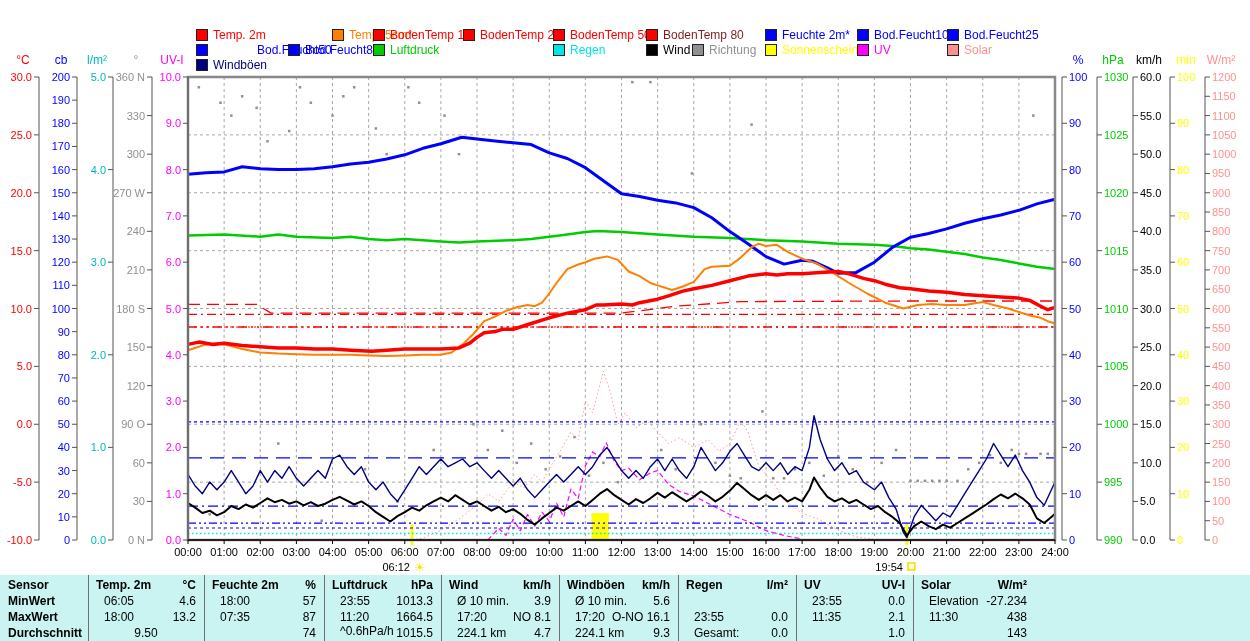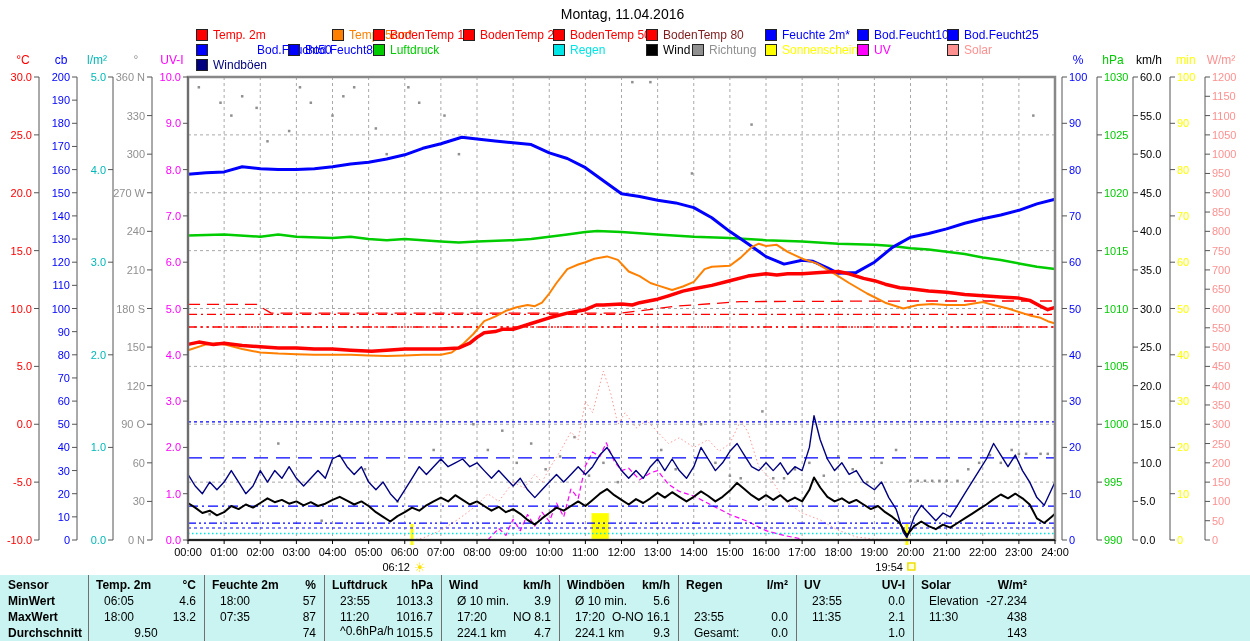--- a/index.html
+++ b/index.html
@@ -12,21 +12,20 @@
   #chart{position:absolute;left:0;top:0;}
   #table{position:absolute;left:0;top:575px;width:1250px;height:66px;background:#c9f4f1;}
   .tcell{position:absolute;font-size:12px;color:#000;white-space:nowrap;line-height:15px;}
   .tbold{font-weight:bold;}
   .tsep{position:absolute;top:0;width:1px;height:66px;background:#707070;}
 </style>
 </head>
 <body>
 
 <div id="stage">
-  <div id="title">Montag, 11.04.2016</div>
   <div id="legend">
       <div class="leg-item" style="left: 196px; top: 29px;">
         <span class="leg-sw" style="background: rgb(255, 0, 0);"></span>
         <span style="color: rgb(255, 0, 0);">Temp. 2m</span>
       </div>
       <div class="leg-item" style="left: 296px; top: 29px; margin-left: 36px;">
         <span class="leg-sw" style="background: rgb(255, 128, 0);"></span>
         <span style="color: rgb(255, 128, 0);">Temp. 5cm*</span>
       </div>
       <div class="leg-item" style="left: 373px; top: 29px;">
@@ -612,21 +611,21 @@
       <div class="tcell" style="top: 19px; left: 204px; width: 112px; text-align: right;">57</div>
       <div class="tcell" style="top: 35px; left: 220px;">07:35</div>
       <div class="tcell" style="top: 35px; left: 204px; width: 112px; text-align: right;">87</div>
       <div class="tcell" style="top: 51px; left: 204px; width: 112px; text-align: right;">74</div>
       <div class="tsep" style="left: 324px;"></div>
       <div class="tcell tbold" style="top: 3px; left: 332px;">Luftdruck</div>
       <div class="tcell tbold" style="top: 3px; left: 324px; width: 109px; text-align: right;">hPa</div>
       <div class="tcell" style="top: 19px; left: 340px;">23:55</div>
       <div class="tcell" style="top: 19px; left: 324px; width: 109px; text-align: right;">1013.3</div>
       <div class="tcell" style="top: 35px; left: 340px;">11:20</div>
-      <div class="tcell" style="top: 35px; left: 324px; width: 109px; text-align: right;">1016.7</div>
+      <div class="tcell" style="top: 35px; left: 324px; width: 109px; text-align: right;">1664.5</div>
       <div class="tcell" style="top: 49px; left: 340px;">^0.6hPa/h</div>
       <div class="tcell" style="top: 51px; left: 324px; width: 109px; text-align: right;">1015.5</div>
       <div class="tsep" style="left: 441px;"></div>
       <div class="tcell tbold" style="top: 3px; left: 449px;">Wind</div>
       <div class="tcell tbold" style="top: 3px; left: 441px; width: 110px; text-align: right;">km/h</div>
       <div class="tcell" style="top: 19px; left: 457px;">Ø 10 min.</div>
       <div class="tcell" style="top: 19px; left: 441px; width: 110px; text-align: right;">3.9</div>
       <div class="tcell" style="top: 35px; left: 457px;">17:20</div>
       <div class="tcell" style="top: 35px; left: 441px; width: 110px; text-align: right;">NO 8.1</div>
       <div class="tcell" style="top: 51px; left: 457px;">224.1 km</div>

